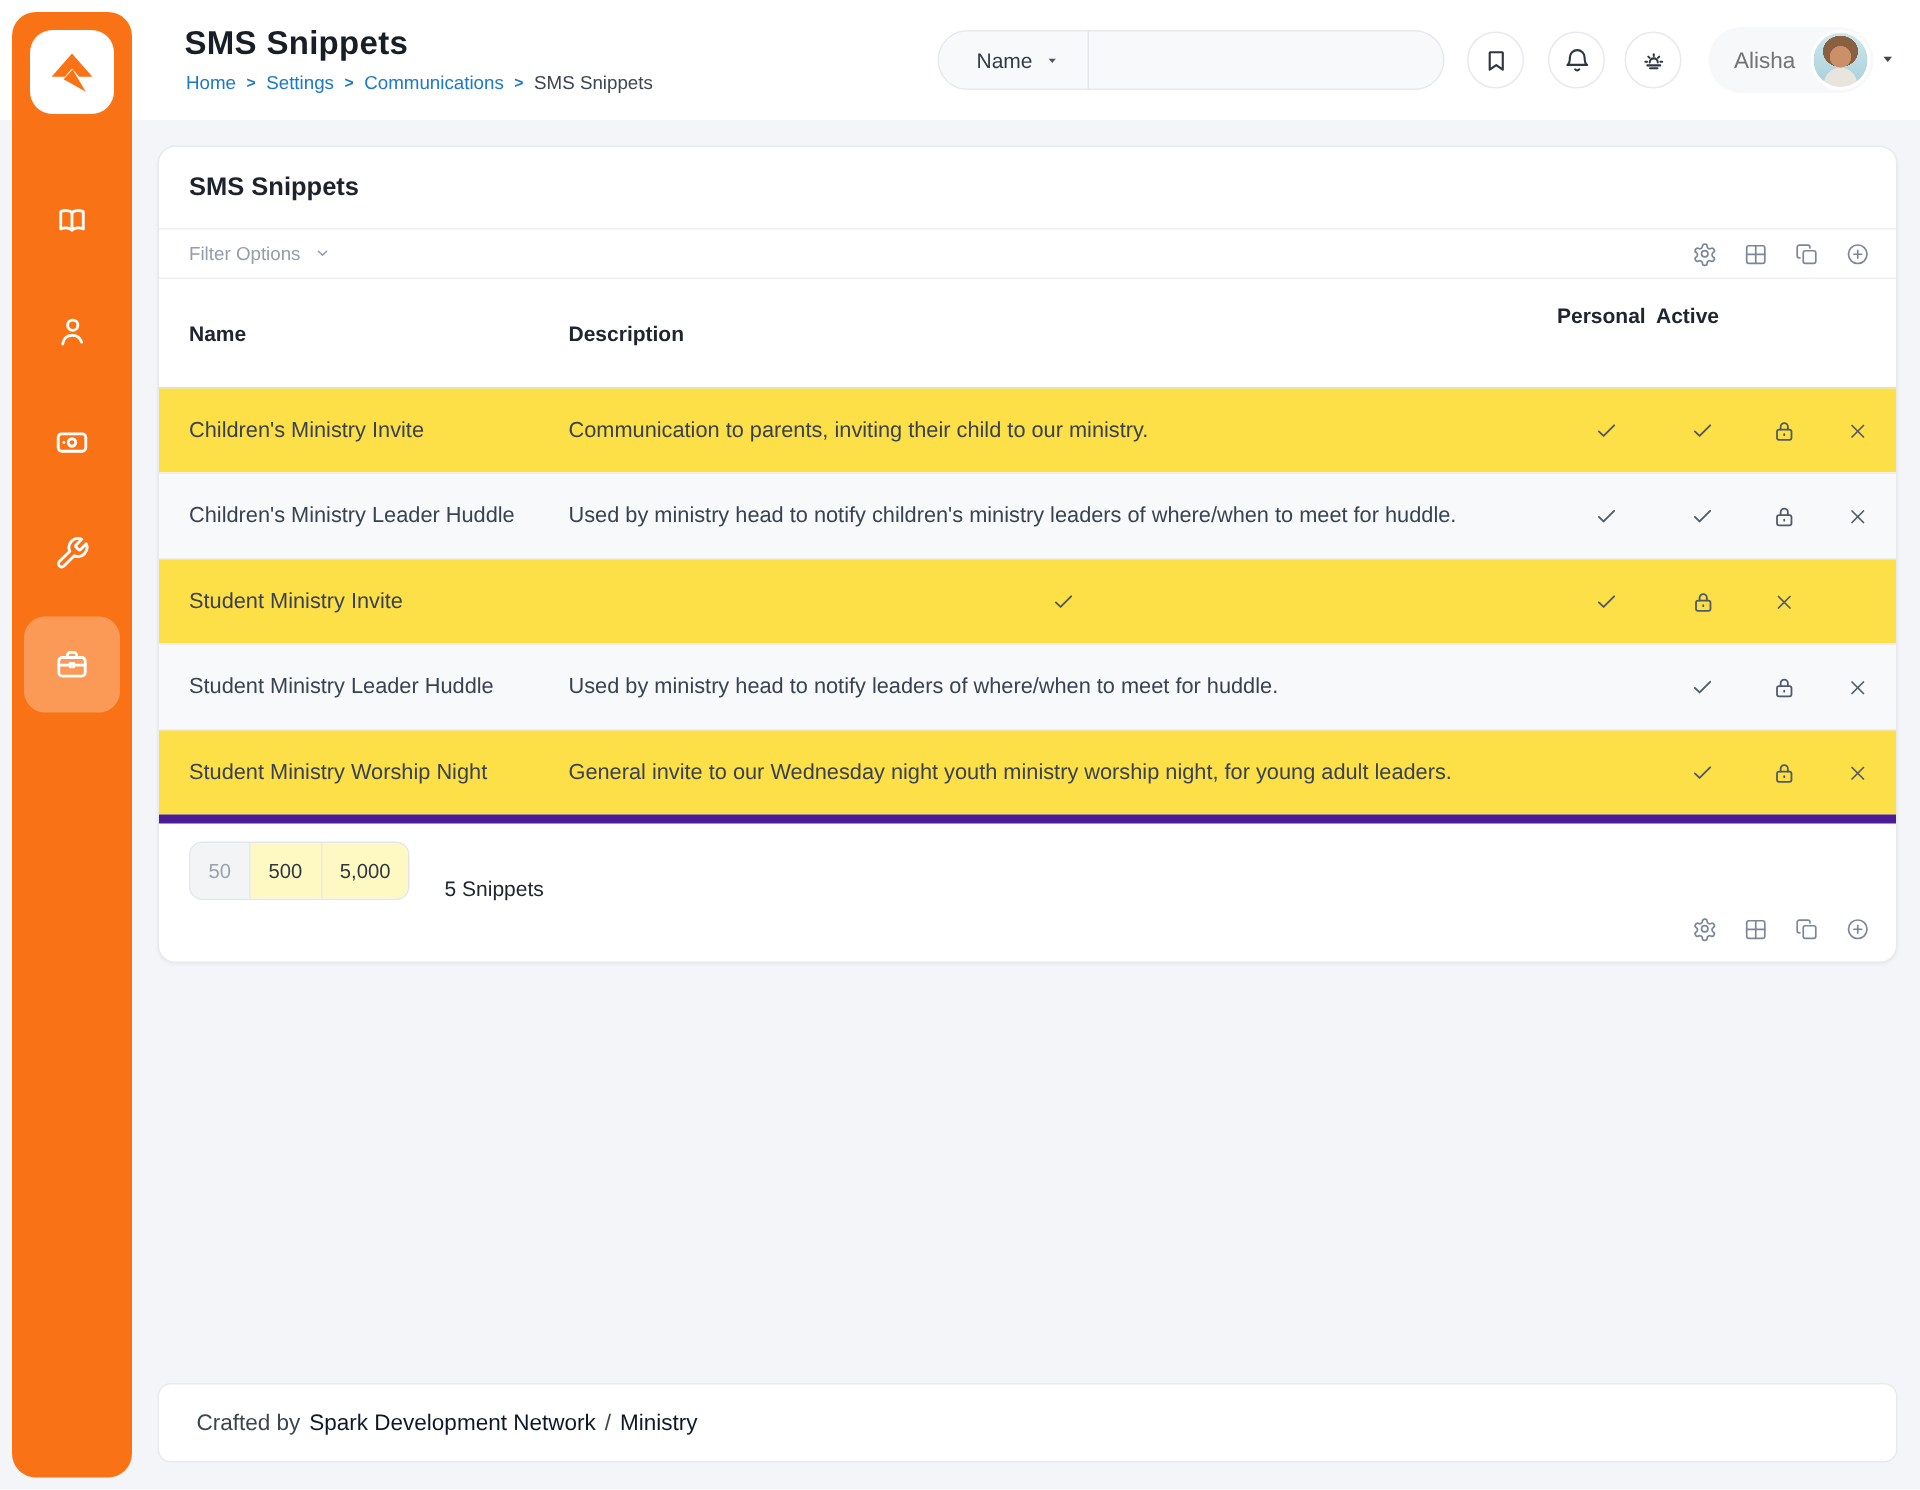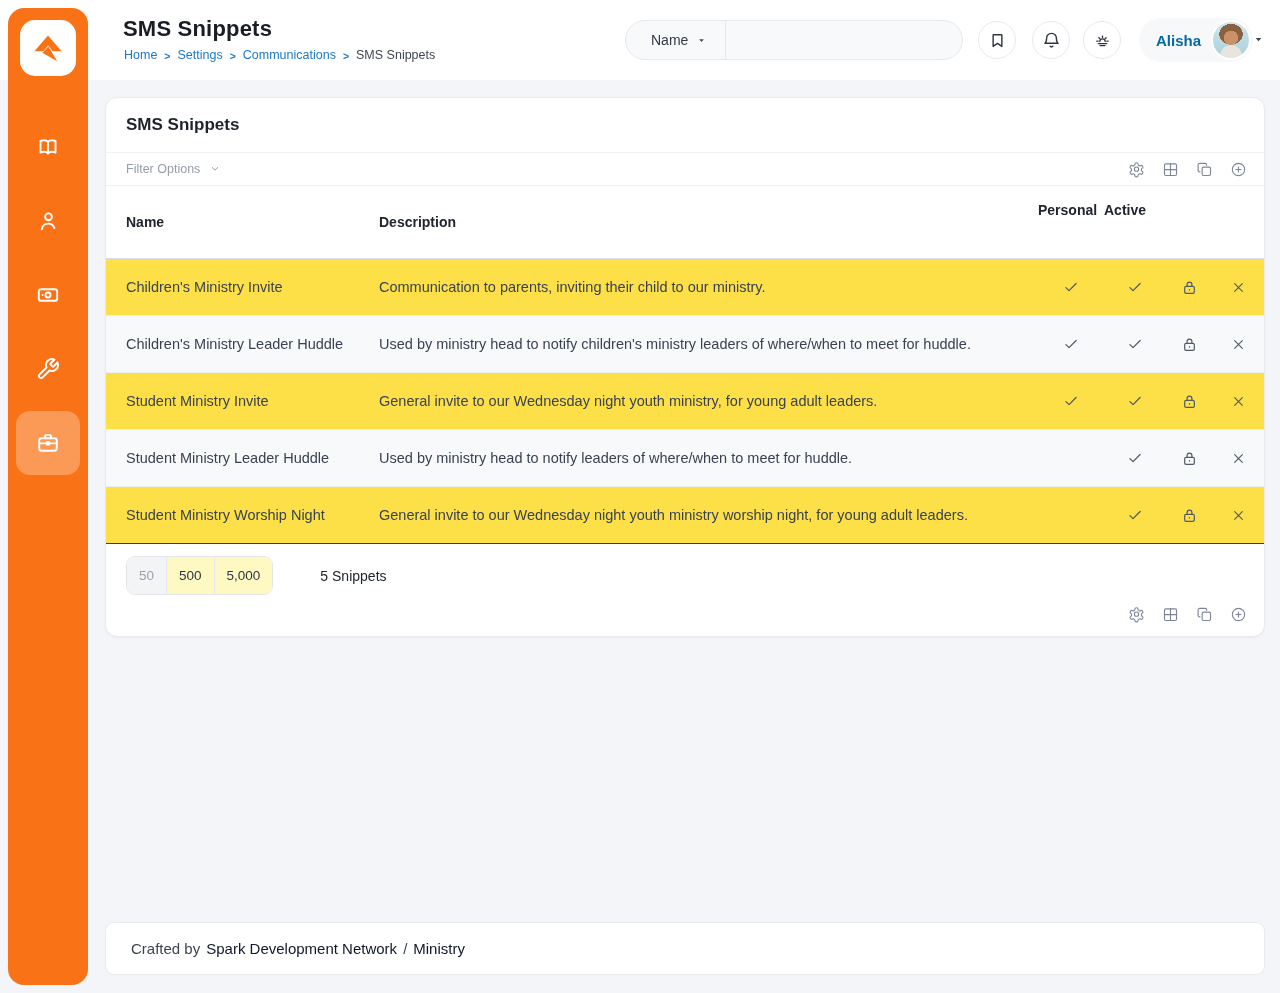--- a/index.html
+++ b/index.html
@@ -20,21 +20,21 @@
   .search-divider { width:1px; height:40px; background:#e4e6eb; }
   .search-input { flex:1; height:100%; border:none; outline:none; background:transparent; padding:0 16px; font-size:14px; color:#333a46; border-radius:0 20px 20px 0; }
 
   .round-btn { position:absolute; top:21px; width:38px; height:38px; border-radius:50%; background:#fff; border:1px solid #e8eaee; display:flex; align-items:center; justify-content:center; color:#2f3642; cursor:pointer; }
   .round-btn svg { width:19px; height:19px; }
   .btn-bookmark { left:978px; }
   .btn-bell { left:1032px; }
   .btn-theme { left:1083px; }
 
   .user-pill { position:absolute; left:1139px; top:18px; height:44px; padding:0 2px 0 17px; background:#f7f8fa; border-radius:22px; display:flex; align-items:center; gap:10px; cursor:pointer; }
-  .user-name { font-size:15px; font-weight:700; color:#0369a1; }
+  .user-name { font-size:15px; font-weight:400; color:#737373; }
   .avatar { width:40px; height:40px; border-radius:50%; border:2px solid #fff;
             background:
               radial-gradient(circle at 50% 95%, #e8e4de 0 28%, transparent 29%),
               radial-gradient(circle at 50% 44%, #c9906a 0 26%, transparent 27%),
               radial-gradient(ellipse 62% 55% at 50% 34%, #8a6140 0 52%, transparent 53%),
               linear-gradient(180deg,#cfe6ec 0%,#a9d0da 100%); }
   .user-caret { position:absolute; left:1252px; top:33px; width:13px; height:13px; color:#3e4553; cursor:pointer; }
 
   
   .content-bg { position:absolute; left:0; top:80px; width:1280px; height:913px; background:#f4f5f8; }
@@ -70,21 +70,21 @@
   .grid-row:first-child { border-top:none; }
   .grid-row:nth-child(even) { background:#f8f9fb; }
   .cell { font-size:14.5px; color:#3a4252; line-height:24px; padding:16px 0; }
   .cell-name { padding-left:20px; padding-right:28px; }
   .cell-desc { padding-right:55px; }
   .icon-cell { display:flex; align-items:center; justify-content:center; color:#505a68; }
   .icon-cell svg { width:18px; height:18px; }
   .row-action { background:none; border:none; color:#505a68; cursor:pointer; display:flex; align-items:center; justify-content:center; padding:0; }
   .row-action svg { width:17px; height:17px; }
 
-  .grid-footer { border-top:1px solid #4c1d95; padding:12px 20px 0 20px; display:flex; align-items:center;gap:24px; }
+  .grid-footer { border-top:6px solid #4c1d95; padding:12px 20px 0 20px; display:flex; align-items:flex-end; }
   .page-size-group { display:flex; border:1px solid #e2e5ea; border-radius:9px; overflow:hidden; background:#fff; }
   .psize { font-family:inherit; height:37px; padding:0 12px; min-width:31px; background:#fef9c3; border:none; border-left:1px solid #e7e9ee; font-size:13.5px; color:#2f3642; cursor:pointer; }
   .psize:first-child { border-left:none; }
   .psize.selected { background:#f3f4f6; color:#9aa2ae; }
   .count-label { margin-left:23px; font-size:14px; color:#20252f; }
   .panel-bottom { padding:11px 17px 13px 20px; display:flex; }
 
   
   .footer-card { position:absolute; left:105px; top:922px; width:1160px; height:53px; background:#fff; border:1px solid #e8eaee; border-radius:9px; display:flex; align-items:center; padding:0 25px; z-index:2; font-size:15px; color:#3d4451; }
   .footer-card a, .flink { color:#0f172a; text-decoration:none; cursor:pointer; }
@@ -355,21 +355,20 @@
           <button class="row-action">
             <svg>
                 <use href="#i-x"></use>
               </svg>
           </button>
         </div>
       </div>
 
       <div class="grid-row">
         <div class="cell cell-name">Student Ministry Invite</div>
-        <div class="cell cell-desc">General invite to our Wednesday night youth ministry, for young adult leaders.</div>
         <div class="icon-cell">
           <svg>
               <use href="#i-check"></use>
             </svg>
         </div>
         <div class="icon-cell">
           <svg>
               <use href="#i-check"></use>
             </svg>
         </div>

